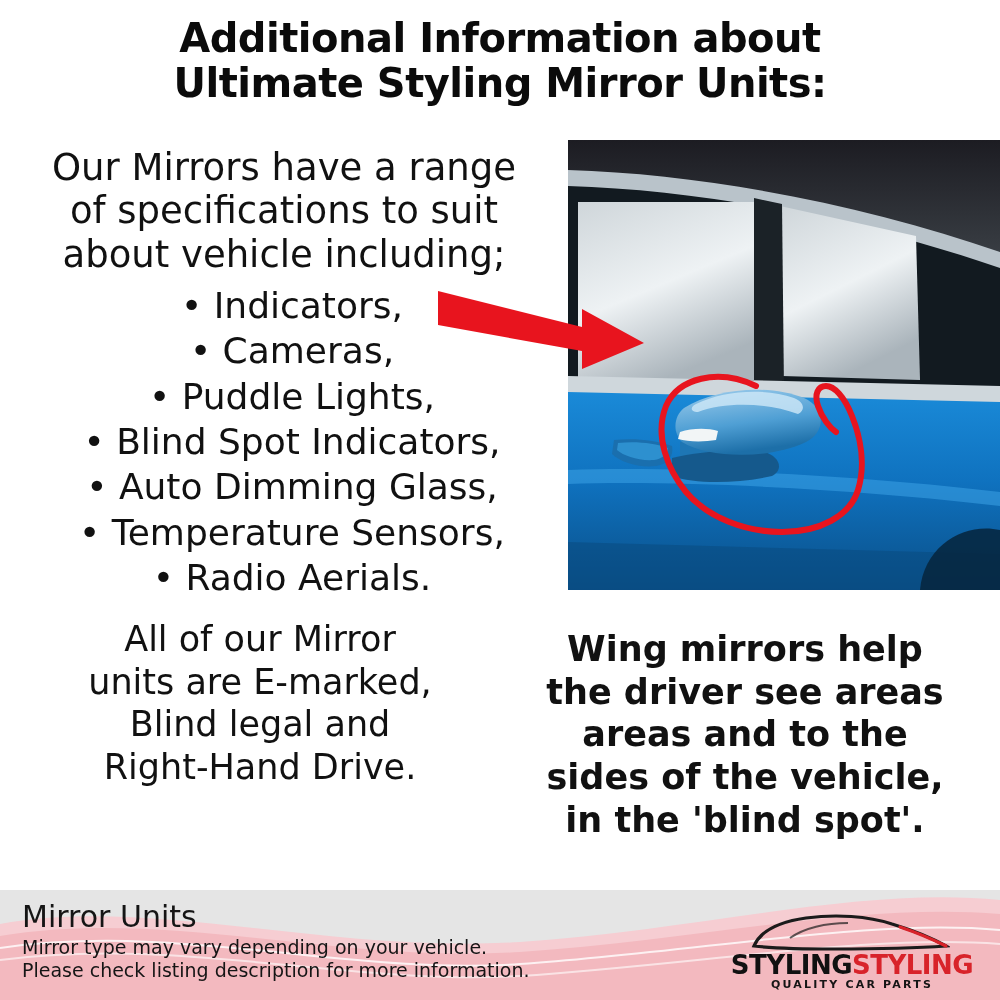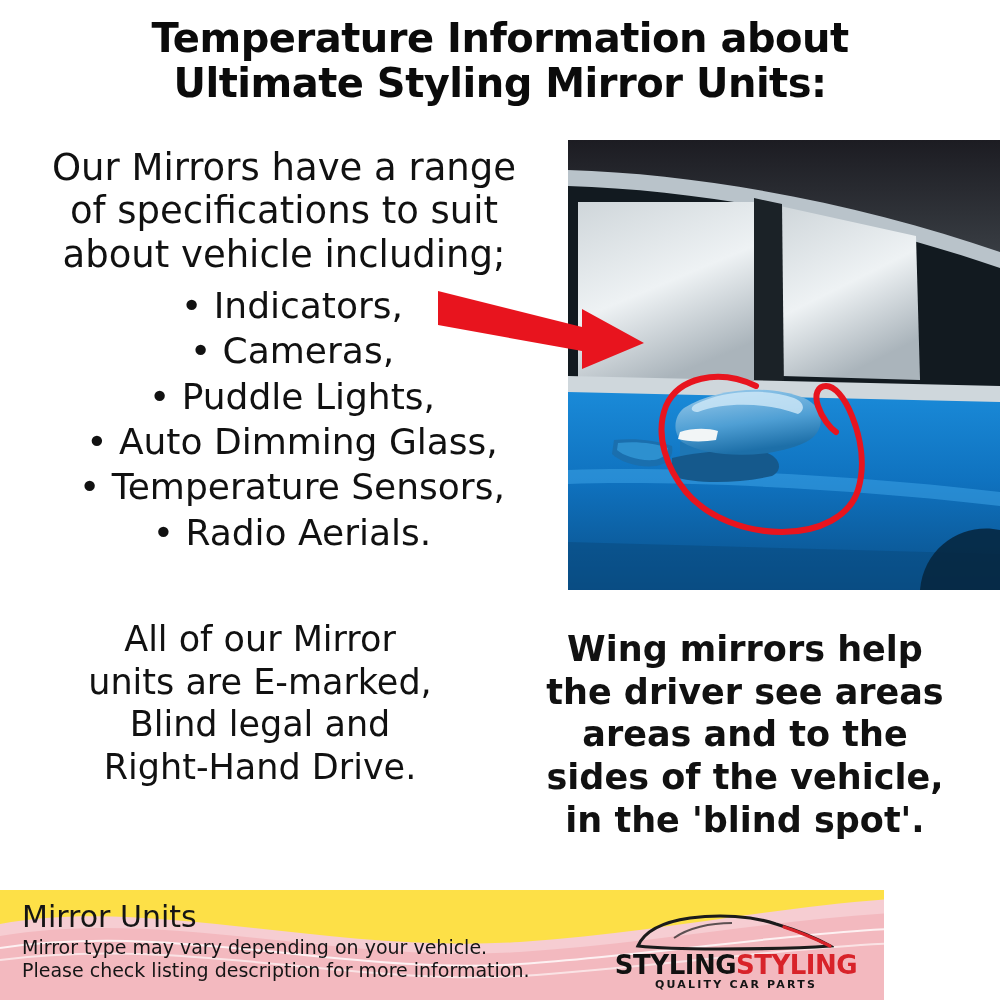--- a/index.html
+++ b/index.html
@@ -92,24 +92,24 @@
     overflow: hidden;
     background: #0d1b2a;
   }
   .photo svg { display: block; }
 
   
   .footer {
     position: absolute;
     left: 0;
     top: 890px;
-    width: 884px;
+    width: 1000px;
     height: 110px;
     overflow: hidden;
-    background: #fde047;
+    background: #e5e5e5;
   }
   .footer-wave { position: absolute; left: 0; top: 0; }
   .footer-text {
     position: absolute;
     left: 22px;
     top: 12px;
     width: 660px;
   }
   .footer-title {
     font-size: 30px;
@@ -155,34 +155,35 @@
     letter-spacing: 2.2px;
     color: #151515;
     font-weight: bold;
   }
   .logo-car { position: absolute; left: 28px; top: 0; }
 </style>
 </head>
 <body>
 
 <div class="title">
-  <span class="line">Temperature Information about</span>
+  <span class="line">Additional Information about</span>
   <span class="line">Ultimate Styling Mirror Units:</span>
 </div>
 
 <div class="intro">
   <span class="line">Our Mirrors have a range</span>
   <span class="line">of specifications to suit</span>
   <span class="line">about vehicle including;</span>
 </div>
 
 <div class="bullets">
   <span class="bullet">• Indicators,</span>
   <span class="bullet">• Cameras,</span>
   <span class="bullet">• Puddle Lights,</span>
+  <span class="bullet">• Blind Spot Indicators,</span>
   <span class="bullet">• Auto Dimming Glass,</span>
   <span class="bullet">• Temperature Sensors,</span>
   <span class="bullet">• Radio Aerials.</span>
 </div>
 
 <div class="photo">
   <svg width="432" height="450" viewBox="0 0 432 450">
     <defs>
       <linearGradient id="bodyGrad" x1="0" y1="0" x2="0" y2="1">
         <stop offset="0%" stop-color="#1a8ad8"></stop>

